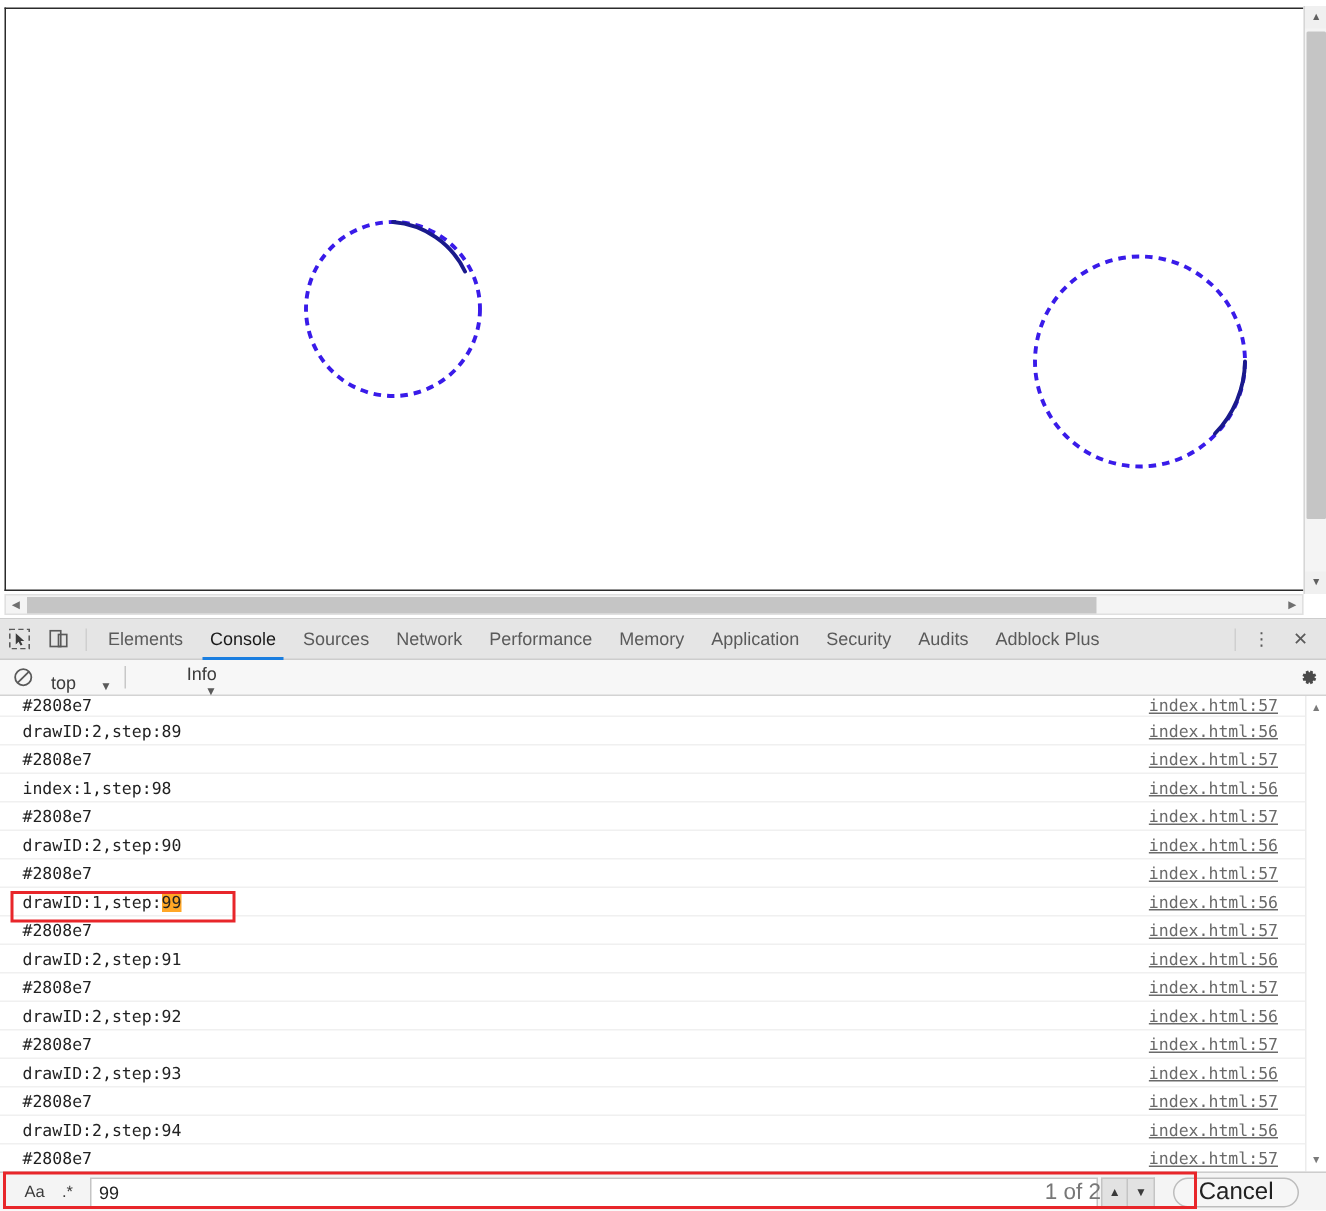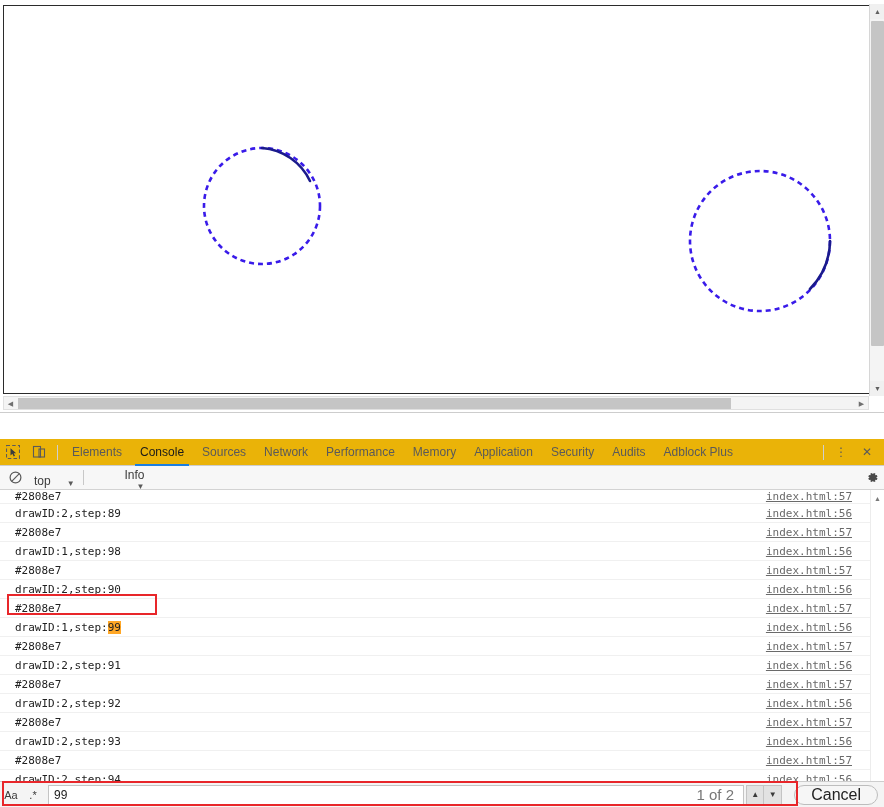--- a/index.html
+++ b/index.html
@@ -89,25 +89,24 @@
     width: 884px; height: 395px;
     background: #ffffff;
     border-top: 1px solid #cdcdcd;
     font-size: 12px;
   }
 
   
   #tabbar {
     position: relative;
     height: 27px;
-    background: #eab308;
+    background: #e5e5e5;
     border-bottom: 1px solid #cdcdcd;
     display: flex;
     align-items: center;
-    margin-top: 26px;
   }
   .tool-icon {
     width: 26px; height: 26px;
     display: flex; align-items: center; justify-content: center;
     color: #5a5a5a;
   }
   .tab-sep {
     width: 1px; height: 15px;
     background: #cfcfcf;
     margin: 0 5px;
@@ -241,21 +240,21 @@
 
   
   #searchbar {
     position: absolute;
     left: 0; bottom: 0;
     width: 884px; height: 26px;
     background: #f4f4f4;
     border-top: 1px solid #cdcdcd;
     display: flex;
     align-items: center;
-    padding: 0 0;
+    padding: 0 12px;
   }
   .search-toggle {
     width: 22px; height: 20px;
     display: flex; align-items: center; justify-content: center;
     font-size: 11px;
     color: #3a3a3a;
     font-family: "Liberation Sans", sans-serif;
   }
   #search-input {
     flex: 1;
@@ -441,21 +440,21 @@
 
     <div class="log-row">
       <span class="log-text">drawID:2,step:89</span>
       <span class="log-src">index.html:56</span>
     </div>
     <div class="log-row">
       <span class="log-text">#2808e7</span>
       <span class="log-src">index.html:57</span>
     </div>
     <div class="log-row">
-      <span class="log-text">drawID:1,step:98</span>
+      <span class="log-text">index:1,step:98</span>
       <span class="log-src">index.html:56</span>
     </div>
     <div class="log-row">
       <span class="log-text">#2808e7</span>
       <span class="log-src">index.html:57</span>
     </div>
     <div class="log-row">
       <span class="log-text">drawID:2,step:90</span>
       <span class="log-src">index.html:56</span>
     </div>

